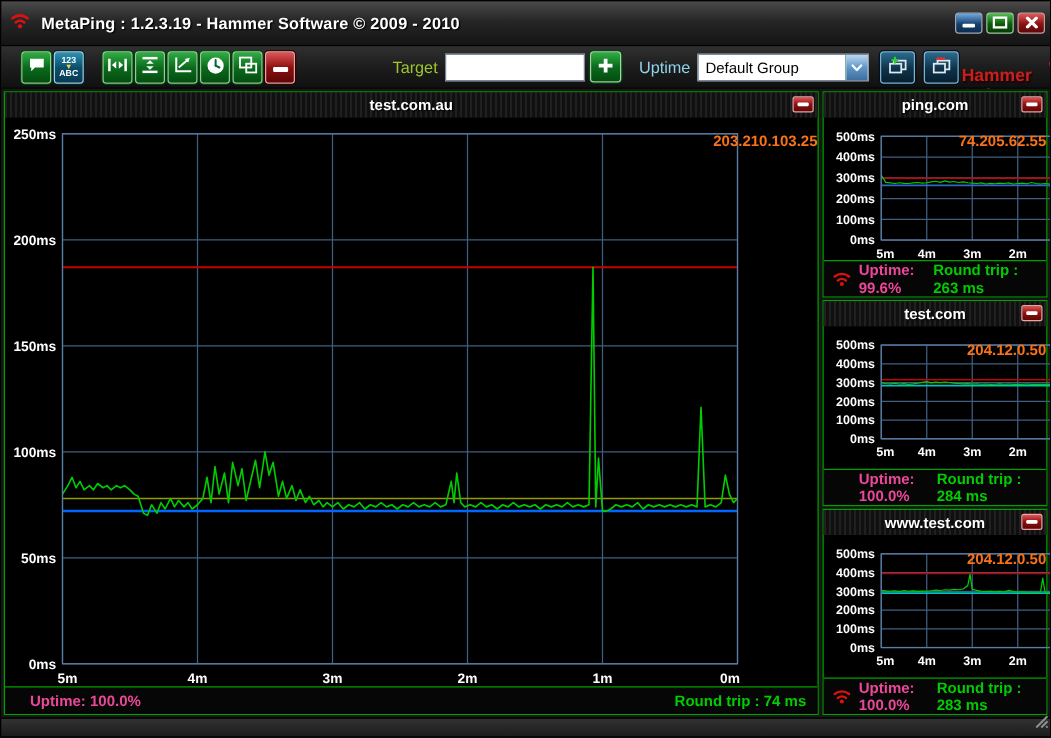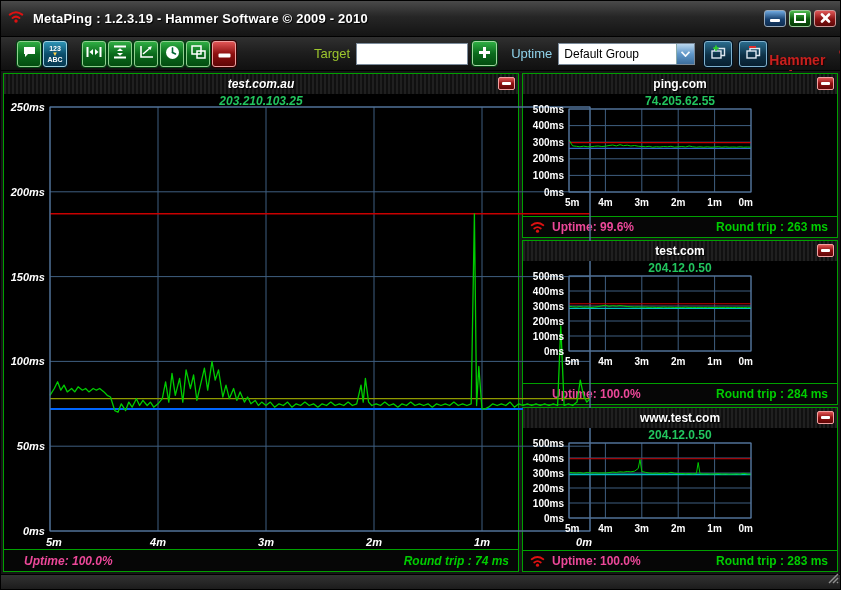--- a/index.html
+++ b/index.html
@@ -37,32 +37,32 @@
   .groups-label{color:#8fd2ea;font-size:13px;margin-right:6px;}
   .groups-select{width:137px;height:22px;background:#fff;border:1px solid #7a8a9a;display:flex;align-items:center;cursor:pointer;}
   .groups-value{flex:1;font-size:12px;color:#000;padding:0 5px;white-space:nowrap;overflow:hidden;}
   .groups-arrow{width:18px;height:20px;background:linear-gradient(#bcd8ee,#5f97c9 50%,#3d6f9e);border-left:1px solid #8aa;display:flex;align-items:center;justify-content:center;}
   .grp-btns{display:flex;gap:5px;margin-left:9px;}
   .brand-wrap{margin-left:auto;display:flex;align-items:center;gap:8px;padding-right:4px;}
   .brand-text{color:#c8201e;font-size:14px;font-weight:700;text-shadow:1px 1px 1px #200;margin-top:28px;}
 
   
   .content{flex:1;display:flex;gap:3px;padding:2px;background:#161616;min-height:0;}
-  .main-col{width:516px;display:flex;font-style:italic;}
+  .main-col{width:652px;display:flex;}
   .side-col{flex:1;display:flex;flex-direction:column;gap:2px;min-height:0;}
   .panel{border:1px solid #00a000;background:#000;display:flex;flex-direction:column;flex:1;min-height:0;}
   .panel-header{height:20px;flex:0 0 20px;position:relative;display:flex;align-items:center;justify-content:center;
     background:repeating-linear-gradient(90deg,#202020 0 2px,#101010 2px 4px),linear-gradient(#2a2a2a,#0c0c0c);cursor:move;}
   .panel-title{color:#fff;font-size:12px;font-weight:700;text-shadow:1px 1px 1px #000;}
   .panel-minbtn{position:absolute;right:3px;top:3px;width:17px;height:13px;border-radius:2px;border:1px solid #f2a0a0;
     background:linear-gradient(#e05555,#8d0f0f 50%,#5e0606);display:flex;align-items:center;justify-content:center;padding:0;cursor:pointer;}
   .panel-minbtn .bar{width:9px;height:3px;background:#fff;border-radius:1px;}
   .chart-area{flex:1;position:relative;min-height:0;}
   .chart-area svg{display:block;position:absolute;left:0;top:0;}
-  .ip-label{position:absolute;top:0;left:0;right:0;text-align:center;color:#22c55e;font-size:12px;font-weight:700;z-index:2;}
+  .ip-label{position:absolute;top:12px;left:0;right:0;text-align:right;color:#f97316;font-size:12px;font-weight:700;z-index:2;}
   .panel-status{flex:0 0 21px;border-top:1px solid #00a000;background:#060606;display:flex;align-items:center;font-size:12px;font-weight:700;padding:0 9px 0 6px;}
   .panel-status.main{flex-basis:22px;padding-left:20px;}
   .uptime{color:#ec4899;}
   .roundtrip{margin-left:auto;color:#00cc00;}
   .wifi-slot{width:18px;height:14px;margin-right:5px;display:flex;align-items:flex-end;}
 
   
   .bottombar{height:15px;flex:0 0 15px;background:linear-gradient(#323232,#1c1c1c);border-top:1px solid #000;position:relative;}
   .resize-grip{position:absolute;right:1px;bottom:1px;cursor:nwse-resize;}
 </style>

